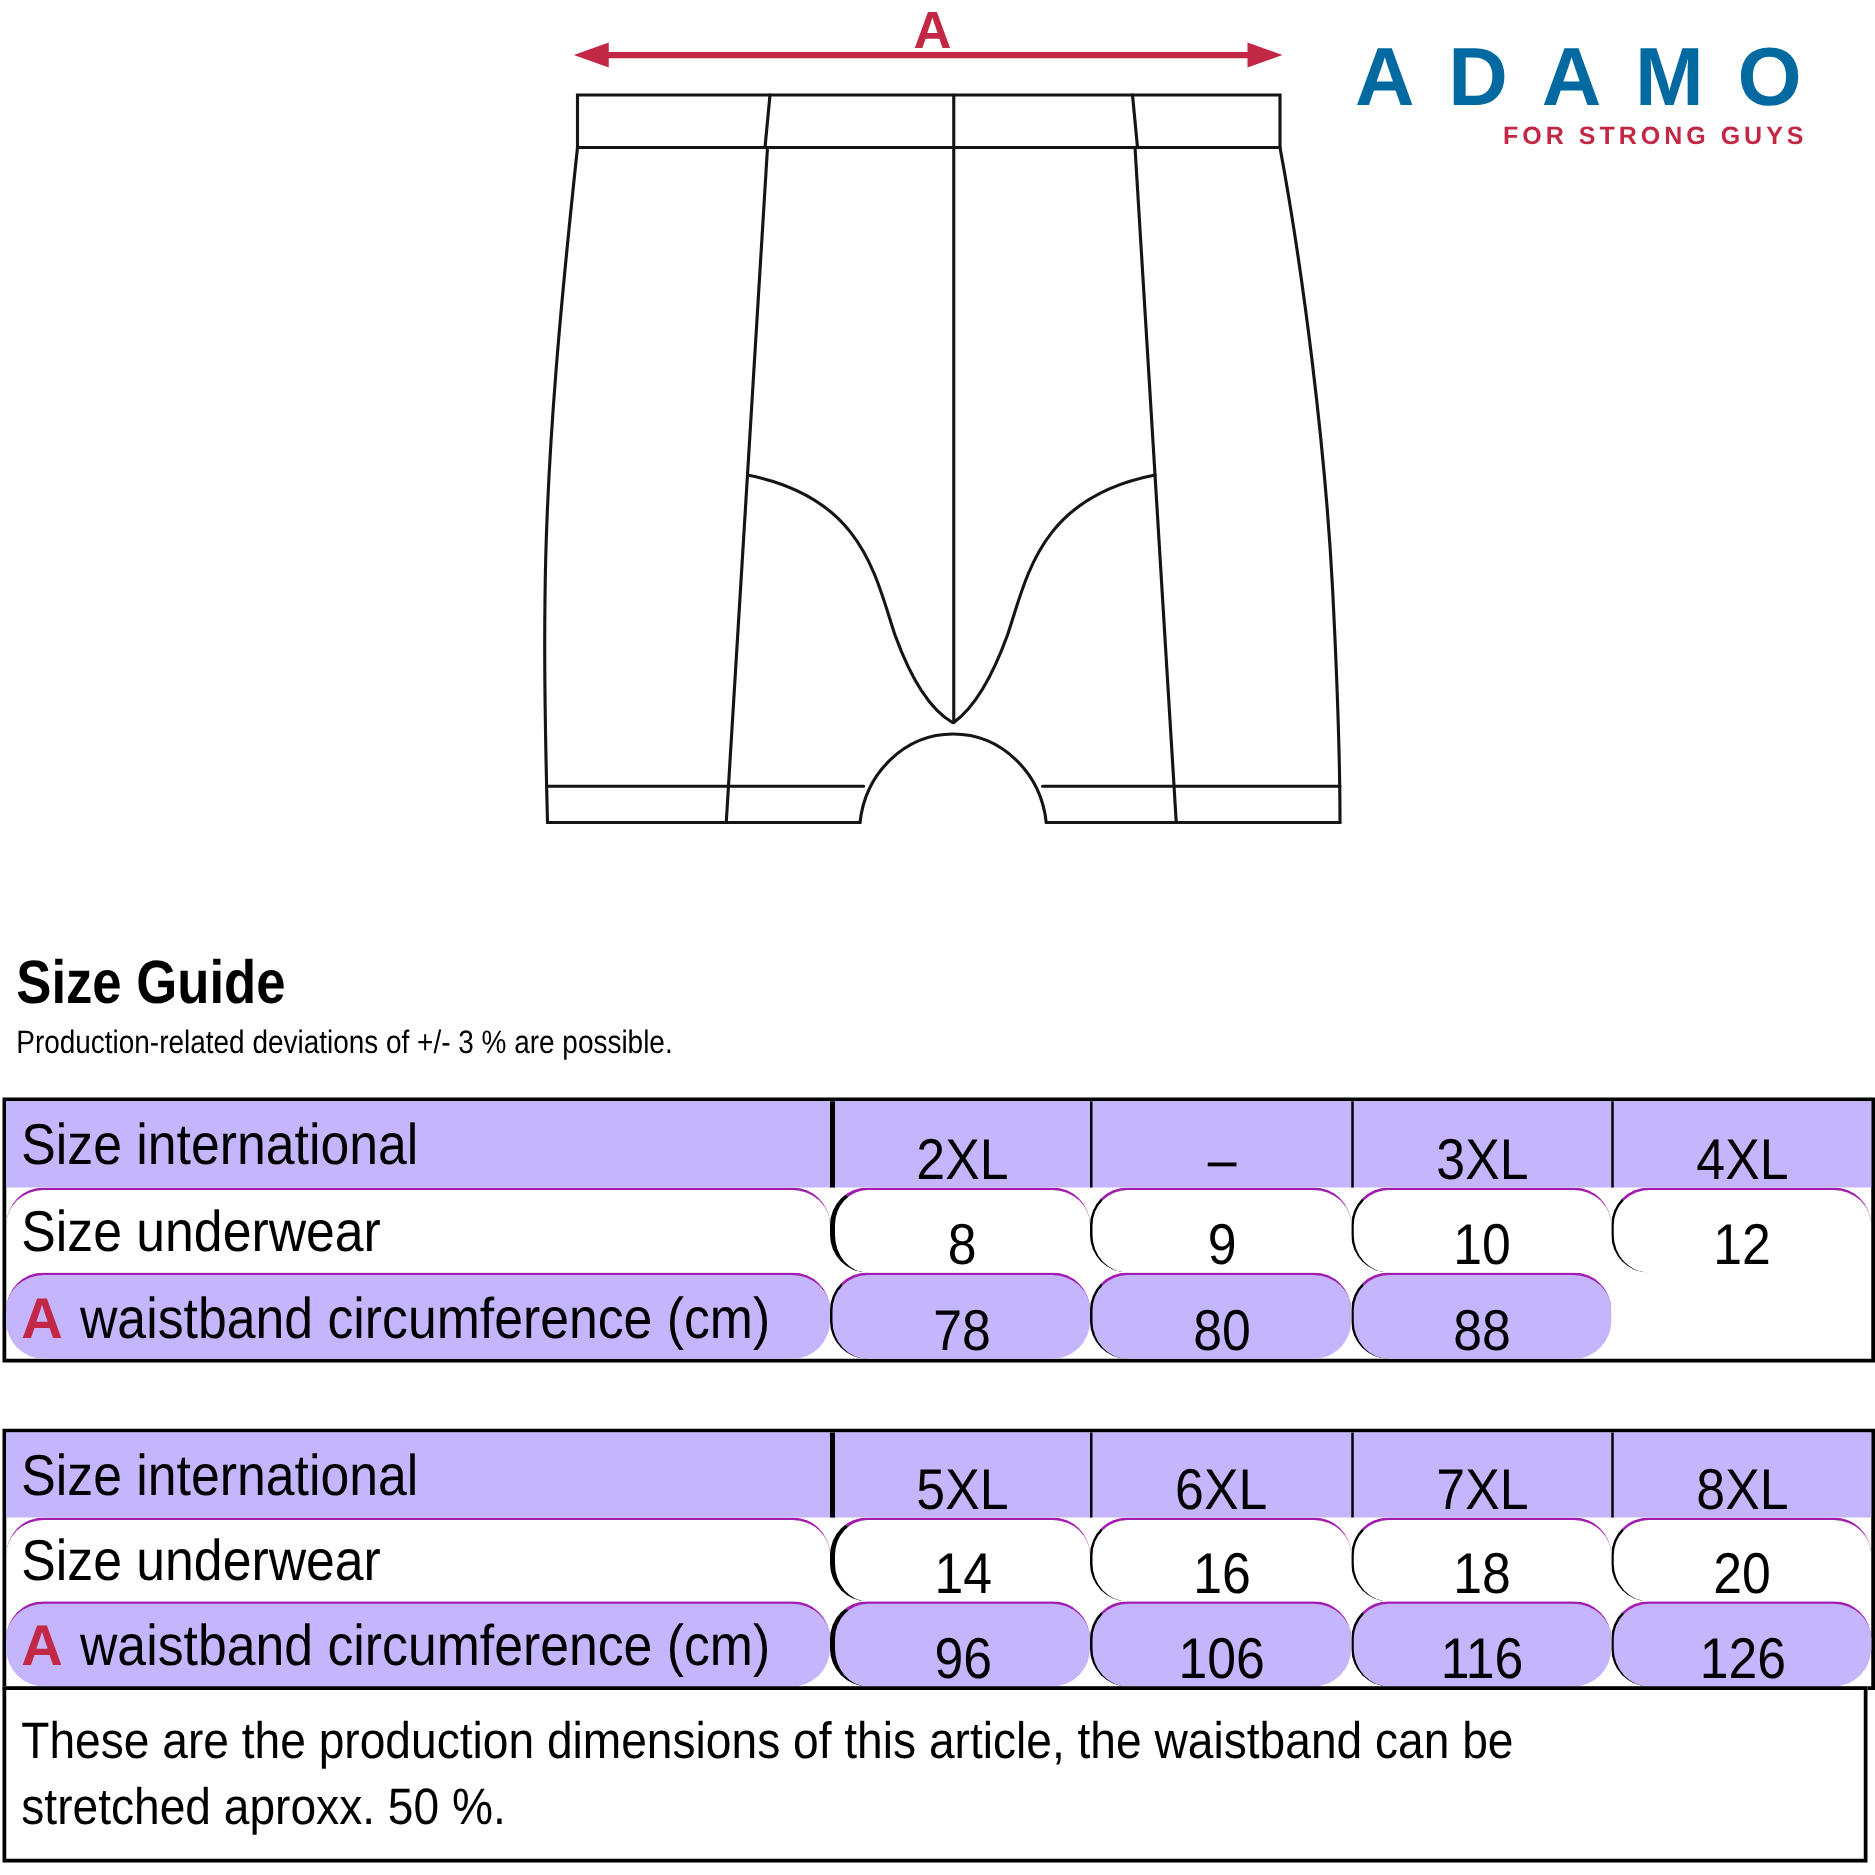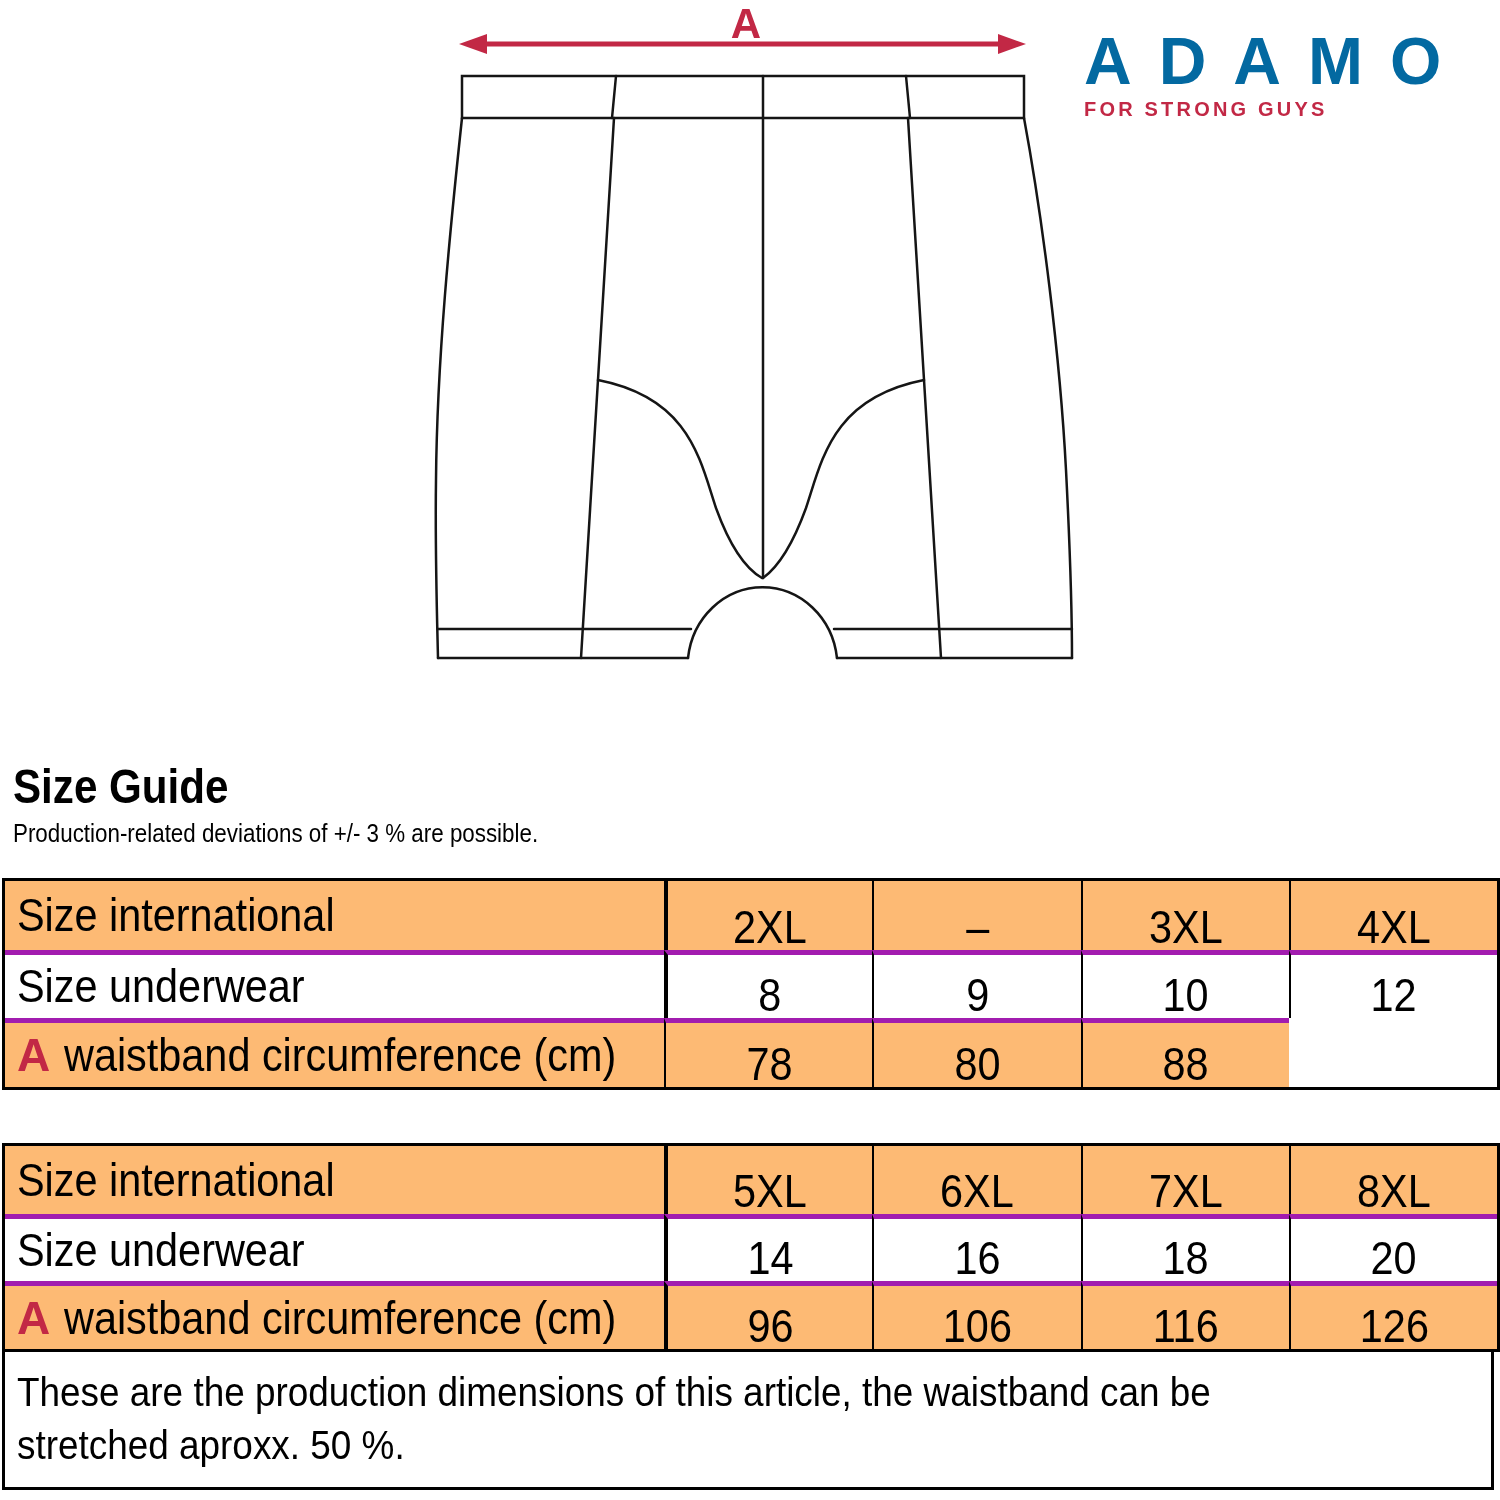--- a/index.html
+++ b/index.html
@@ -16,21 +16,21 @@
   .diagram-svg{position:absolute;left:0;top:0;}
   
   .logo{position:absolute;left:1084px;top:28px;width:364px;}
   .logo-brand{
     font-size:66px;font-weight:bold;color:#0369a1;
     letter-spacing:27px;line-height:1;white-space:nowrap;
   }
   .logo-tagline{
     margin-top:4px;margin-right:2px;
     font-size:20px;font-weight:bold;color:#c22845;
-    letter-spacing:3.2px;text-align:left;white-space:nowrap;
+    letter-spacing:3.2px;text-align:right;white-space:nowrap;
   }
   
   .title{
     position:absolute;left:13px;top:762px;
     font-size:49px;font-weight:bold;line-height:1;white-space:nowrap;
   }
   .subtitle{
     position:absolute;left:13px;top:820px;
     font-size:26px;line-height:1;white-space:nowrap;
   }
@@ -45,22 +45,22 @@
     grid-template-columns:659px 1fr 1fr 1fr 1fr;
     grid-template-rows:repeat(3,1fr);
     box-sizing:content-box;
   }
   .tbl-1{top:878px;height:206px;}
   .tbl-2{top:1143px;height:203px;}
   .c{display:flex;align-items:center;font-size:46px;line-height:1;white-space:nowrap;overflow:visible;}
   .lab{padding-left:12px;justify-content:flex-start;}
   .val{justify-content:center;border-left:2px solid #000;align-items:flex-end;}
   .sep{border-left:4px solid #000;}
-  .bt{border-top:5px solid #a21caf;}
-  .gray{background:#fdba74;}
+  .bt{border-top:2px solid #a21caf;border-radius:30px;}
+  .gray{background:#c4b5fd;}
   .red-a{color:#c22845;font-weight:bold;margin-right:14px;}
   
   .note-box{
     position:absolute;left:2px;top:1349px;width:1492px;height:141px;
     border:3px solid #000;background:#fff;box-sizing:border-box;
     padding:14px 12px 0 12px;
   }
   .note-line{font-size:41px;line-height:53px;white-space:nowrap;}
 </style>
 </head>

